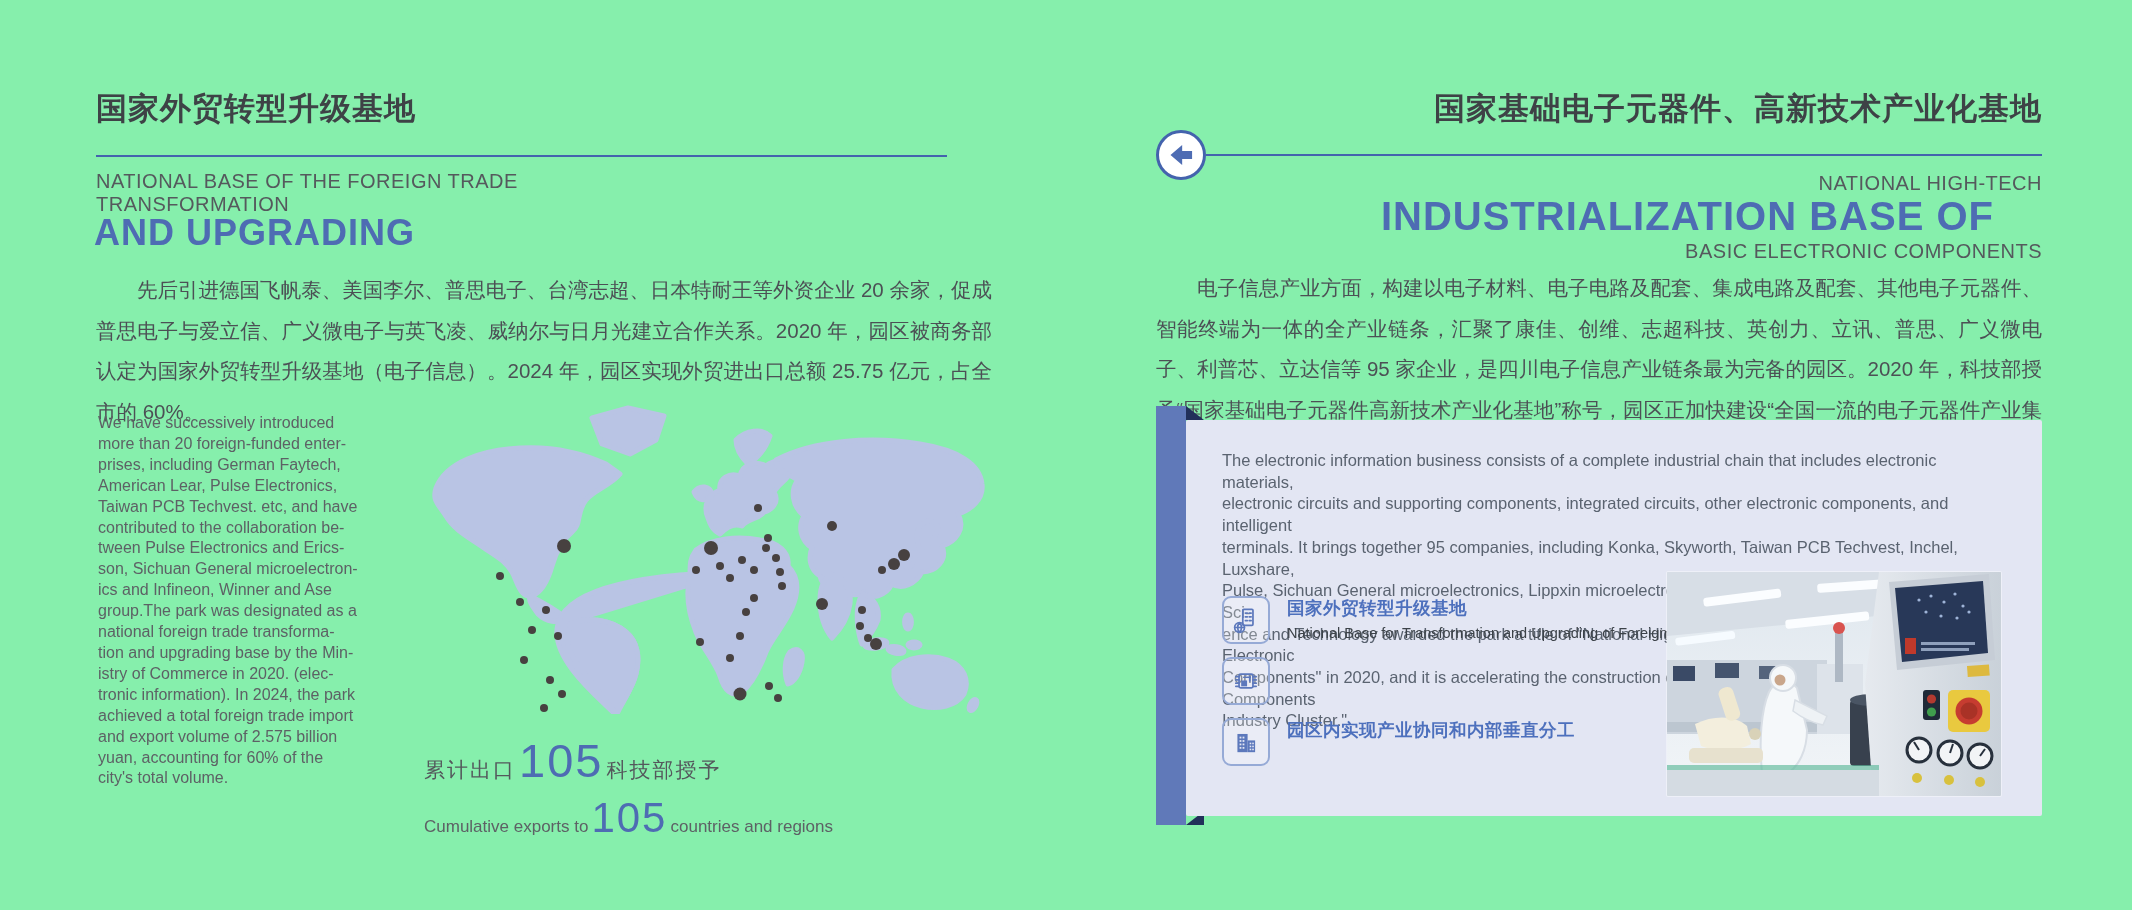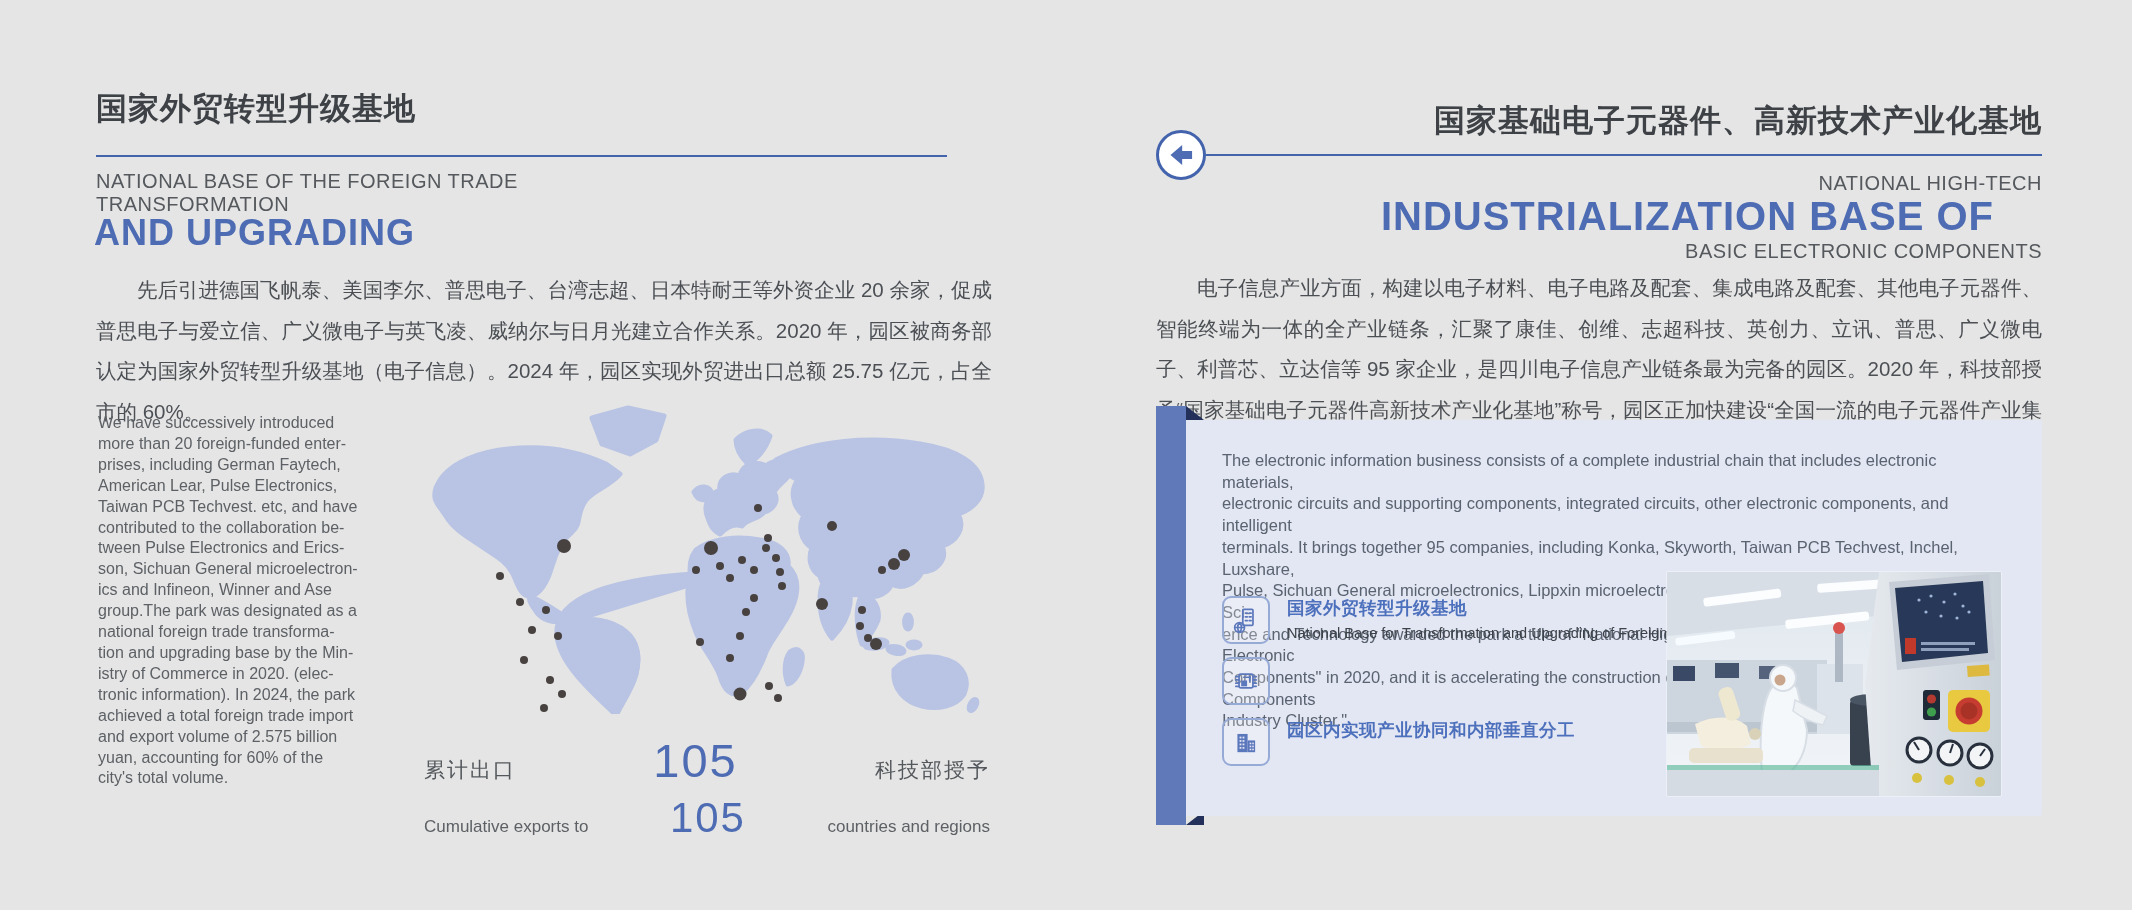--- a/index.html
+++ b/index.html
@@ -1,31 +1,31 @@
 <!DOCTYPE html>
 <html><head>
 <meta charset="utf-8">
 <style>
   html,body{margin:0;padding:0;background:#ffffff;}
-  .canvas{position:relative;width:2132px;height:910px;background:#e5e5e5;overflow:hidden;
+  .canvas{position:relative;width:2132px;height:910px;background:#86efac;overflow:hidden;
           font-family:"Liberation Sans","DejaVu Sans",sans-serif;}
   .abs{position:absolute;}
 
   
   .zh-title{font-size:31px;font-weight:700;color:#3e4246;letter-spacing:1px;margin:0;}
   .rule{height:2px;background:#4463ad;}
   .en-sub{font-size:20px;color:#55595d;letter-spacing:.5px;}
   .en-highlight{font-weight:700;color:#4e6cb3;letter-spacing:1px;}
   .zh-para{font-size:20.5px;line-height:40.5px;color:#4c5055;text-align:justify;
            text-indent:2em;margin:0;}
 
   
   .en-col{font-size:16px;line-height:20.9px;color:#5d6165;white-space:pre-line;margin:0;}
   .stats{text-align:center;}
-  .stat-line{display:flex;justify-content:space-between;align-items:baseline;gap:12px;}
+  .stat-line{display:flex;justify-content:flex-start;align-items:baseline;gap:3px;}
   .stat-zh-text{font-size:21px;color:#54585c;letter-spacing:2px;}
   .stat-en-text{font-size:17px;color:#5d6165;}
   .stat-num{font-weight:400;color:#4e6cb3;letter-spacing:2px;}
   .stat-num.n1{font-size:47px;}
   .stat-num.n2{font-size:42px;}
 
   
   .right-align{text-align:right;}
   .back-btn{width:50px;height:50px;border:3px solid #4463ad;border-radius:50%;
             background:#ffffff;display:flex;align-items:center;justify-content:center;
@@ -158,21 +158,21 @@
       </div>
       <div class="stat-line" style="margin-top:6px;">
         <span class="stat-en-text">Cumulative exports to</span>
         <span class="stat-num n2">105</span>
         <span class="stat-en-text">countries and regions</span>
       </div>
     </div>
   </section>
 
   <section>
-    <h1 class="abs zh-title right-align" style="left:1156px;top:100px;width:886px;">国家基础电子元器件、高新技术产业化基地</h1>
+    <h1 class="abs zh-title right-align" style="left:1156px;top:88px;width:886px;">国家基础电子元器件、高新技术产业化基地</h1>
 
     <div class="abs back-btn" style="left:1156px;top:130px;">
       <span style="display:flex;">
         <svg width="28" height="28" viewBox="0 0 24 24">
             <path d="M3,12 L13,3.5 L13,8.6 L21.5,8.6 L21.5,15.4 L13,15.4 L13,20.5 Z" fill="#4e6cb3"></path>
           </svg>
       </span>
     </div>
 
     <div class="abs rule" style="left:1206px;top:154px;width:836px;"></div>

